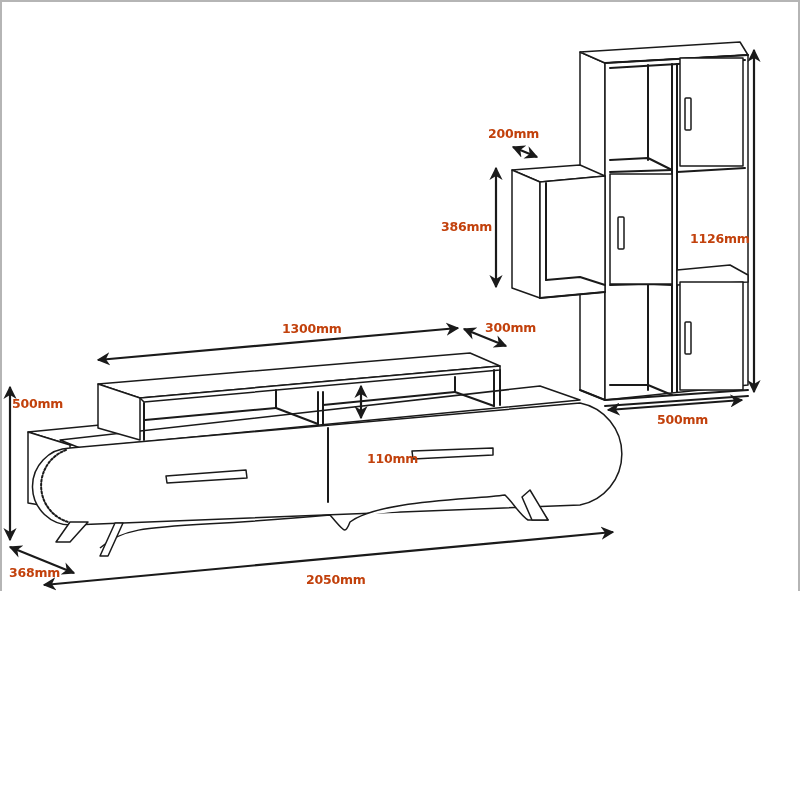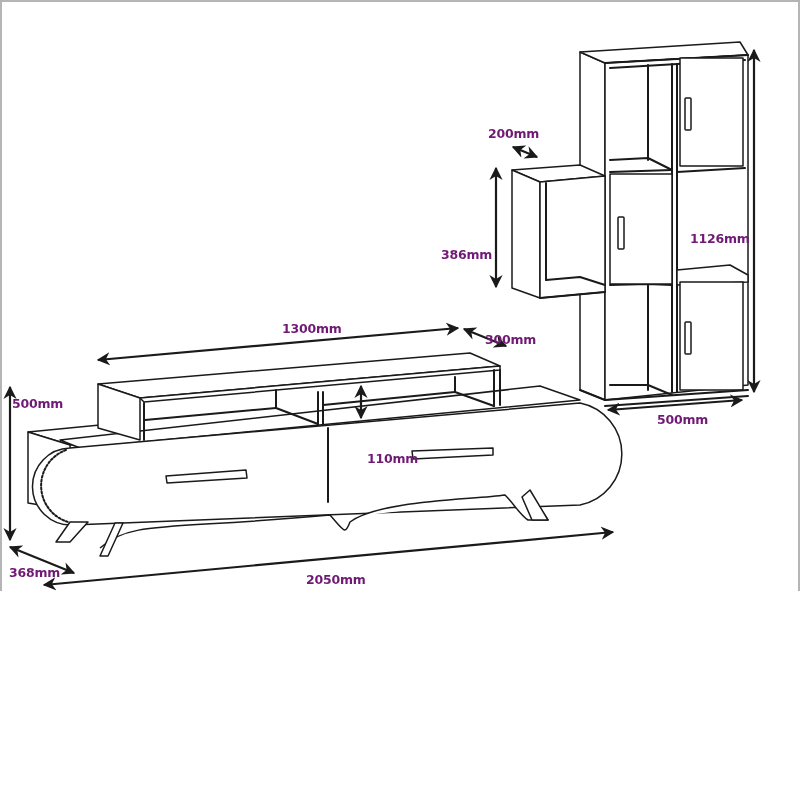--- a/index.html
+++ b/index.html
@@ -2,21 +2,21 @@
 <html><head>
   <meta charset="utf-8">
   <style>
     html, body { margin: 0; padding: 0; background: #ffffff; }
     body { width: 800px; height: 800px; position: relative; overflow: hidden; font-family: "DejaVu Sans", sans-serif; }
     #frame { position: absolute; left: 0; top: 0; width: 800px; height: 800px; }
     .frame-line { stroke: #b5b5b5; stroke-width: 2; fill: none; }
     .ln { stroke: #1a1a1a; stroke-width: 2; fill: none; stroke-linejoin: round; stroke-linecap: round; }
     .ln-thin { stroke: #1a1a1a; stroke-width: 1.5; fill: #fff; stroke-linejoin: round; }
     .dim { stroke: #1a1a1a; stroke-width: 2.2; fill: none; }
-    .label { position: absolute; font-family: "DejaVu Sans", sans-serif; font-weight: bold; font-size: 12.5px; color: #701a75; white-space: nowrap; letter-spacing: -0.2px; }
+    .label { position: absolute; font-family: "DejaVu Sans", sans-serif; font-weight: bold; font-size: 12.5px; color: #c2410c; white-space: nowrap; letter-spacing: -0.2px; }
   </style>
 </head>
 <body>
 
 <svg id="frame" viewBox="0 0 800 800" xmlns="http://www.w3.org/2000/svg">
   <defs>
     <marker id="arr" viewBox="0 0 10 10" refX="9" refY="5" markerWidth="6" markerHeight="6" orient="auto-start-reverse">
       <path d="M0,0 L10,5 L0,10 L3,5 z" fill="#1a1a1a"></path>
     </marker>
   </defs>
@@ -114,22 +114,22 @@
     <line class="dim" marker-start="url(#arr)" marker-end="url(#arr)" x1="98" y1="360" x2="458" y2="328"></line>
     <line class="dim" marker-start="url(#arr)" marker-end="url(#arr)" x1="464" y1="329" x2="506" y2="346"></line>
     <line class="dim" marker-start="url(#arr)" marker-end="url(#arr)" x1="361" y1="386" x2="361" y2="418"></line>
     <line class="dim" marker-start="url(#arr)" marker-end="url(#arr)" x1="10" y1="387" x2="10" y2="540"></line>
     <line class="dim" marker-start="url(#arr)" marker-end="url(#arr)" x1="10" y1="547" x2="74" y2="573"></line>
     <line class="dim" marker-start="url(#arr)" marker-end="url(#arr)" x1="44" y1="585" x2="613" y2="532"></line>
   </g>
 </svg>
 
 <div class="label" style="left:488px;top:126px;">200mm</div>
-<div class="label" style="left:441px;top:219px;margin-top:28px;">386mm</div>
+<div class="label" style="left:441px;top:219px;">386mm</div>
 <div class="label" style="left:690px;top:231px;">1126mm</div>
 <div class="label" style="left:657px;top:412px;">500mm</div>
 
 <div class="label" style="left:282px;top:321px;">1300mm</div>
-<div class="label" style="left:485px;top:332px;">300mm</div>
+<div class="label" style="left:485px;top:320px;">300mm</div>
 <div class="label" style="left:367px;top:403px;margin-top:48px;">110mm</div>
 <div class="label" style="left:12px;top:396px;">500mm</div>
 <div class="label" style="left:9px;top:565px;">368mm</div>
 <div class="label" style="left:306px;top:572px;">2050mm</div>
 
 </body></html>

